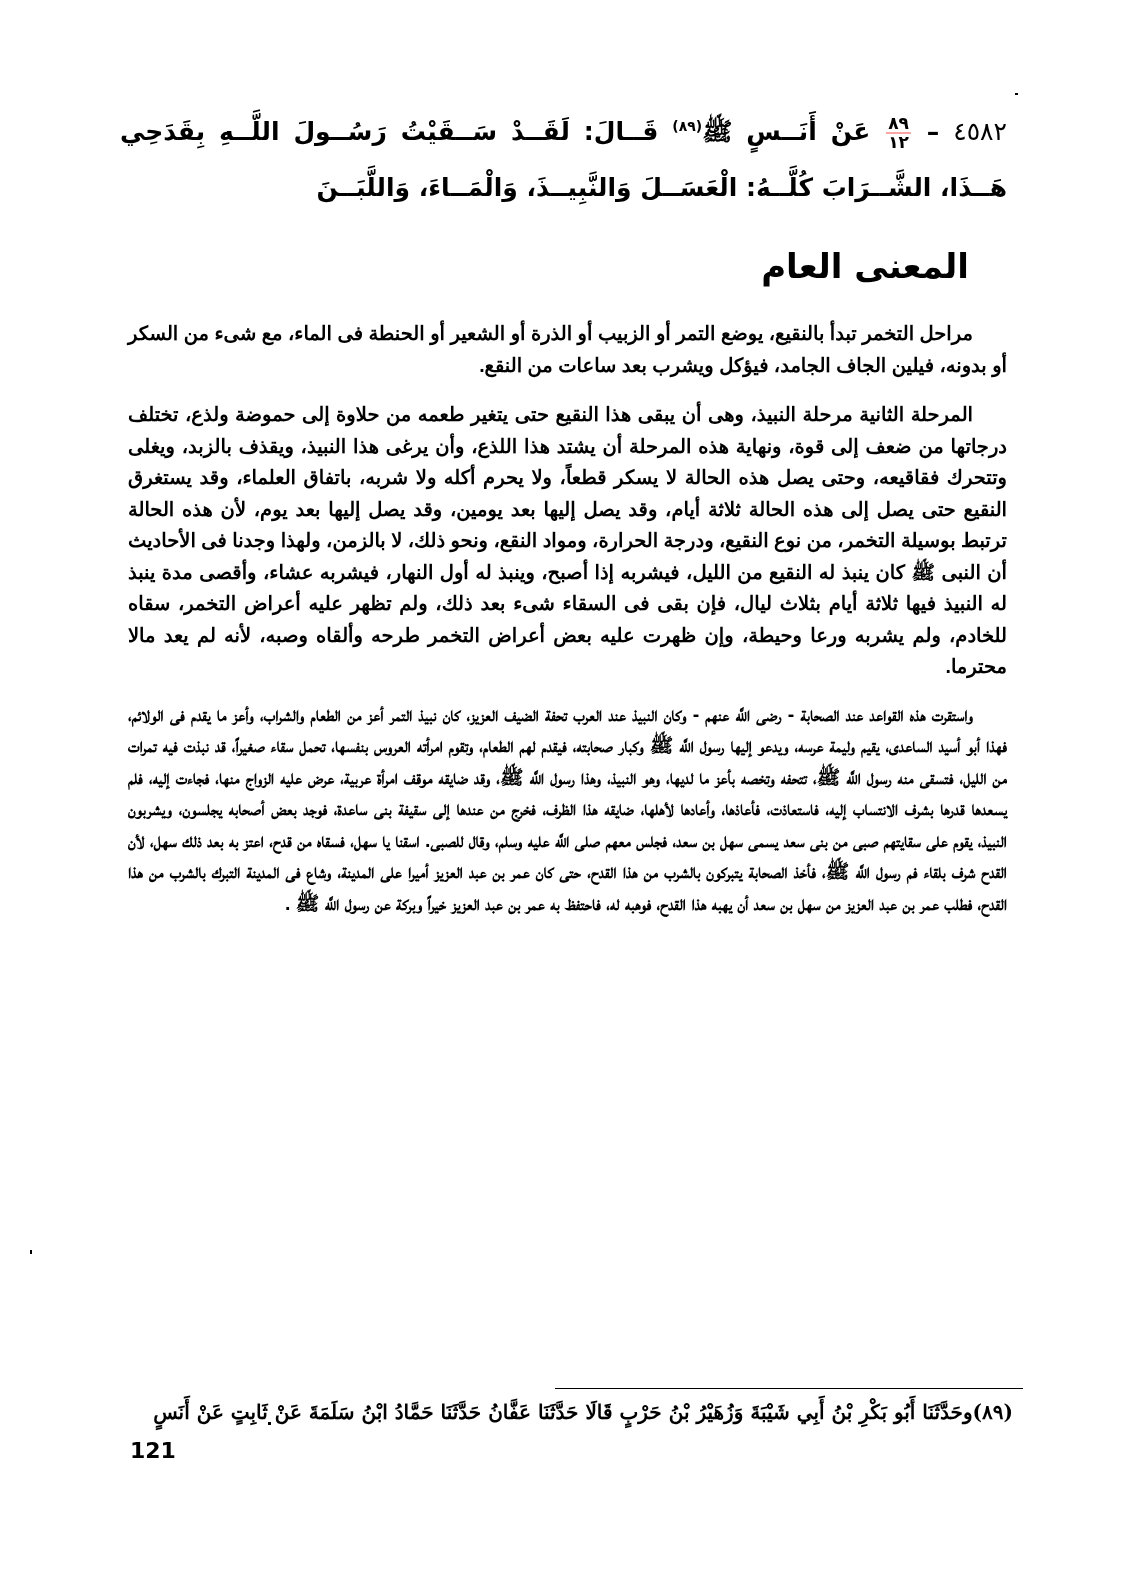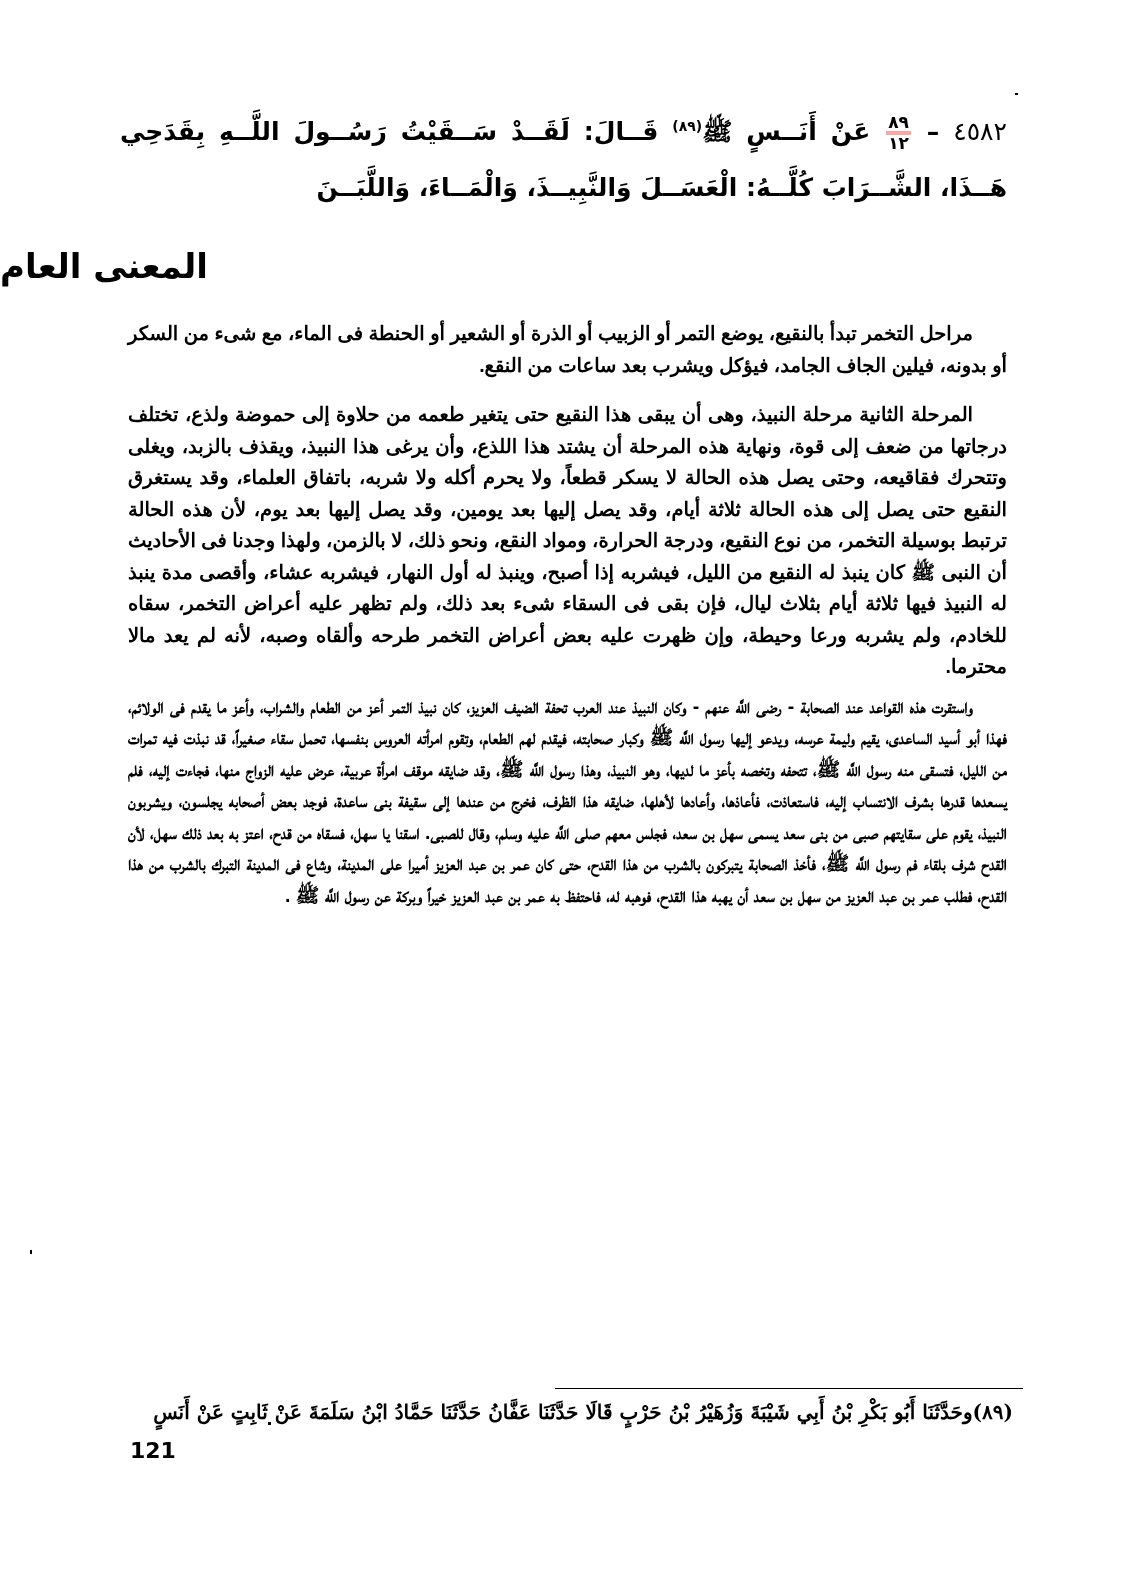--- a/index.html
+++ b/index.html
@@ -44,59 +44,59 @@
     .frac {
       display: inline-block;
       vertical-align: middle;
       text-align: center;
       font-size: 17px;
       line-height: 17px;
       margin: 0 2px;
     }
     .frac .top {
       display: block;
-      border-bottom: 4px solid #fca5a5;
+      border-bottom: 2px solid #fca5a5;
       padding: 0 2px;
     }
     .frac .bot {
       display: block;
       padding: 0 2px;
     }
     .sup {
       font-size: 14px;
       vertical-align: super;
       line-height: 0;
     }
     .title {
       position: absolute;
       top: 236px;
       left: 0;
       width: 969px;
-      text-align: left;
+      text-align: right;
       font-family: "DejaVu Sans", sans-serif;
       font-weight: bold;
       font-size: 34px;
       line-height: 60px;
     }
     .body-text {
       position: absolute;
       right: 126px;
       left: 128px;
       top: 318px;
       font-family: Liberation Sans, sans-serif;
       font-weight: bold;
       font-size: 19.5px;
       line-height: 31.5px;
       text-align: justify;
     }
     .para {
       margin: 0 0 18px 0;
       text-indent: 34px;
     }
-    .para.p2 { margin-bottom: 8px; }
+    .para.p2 { margin-bottom: 16px; }
     .footnote-rule {
       position: absolute;
       top: 1388px;
       left: 555px;
       width: 468px;
       height: 1px;
       background: #000;
     }
     .footnote {
       position: absolute;

